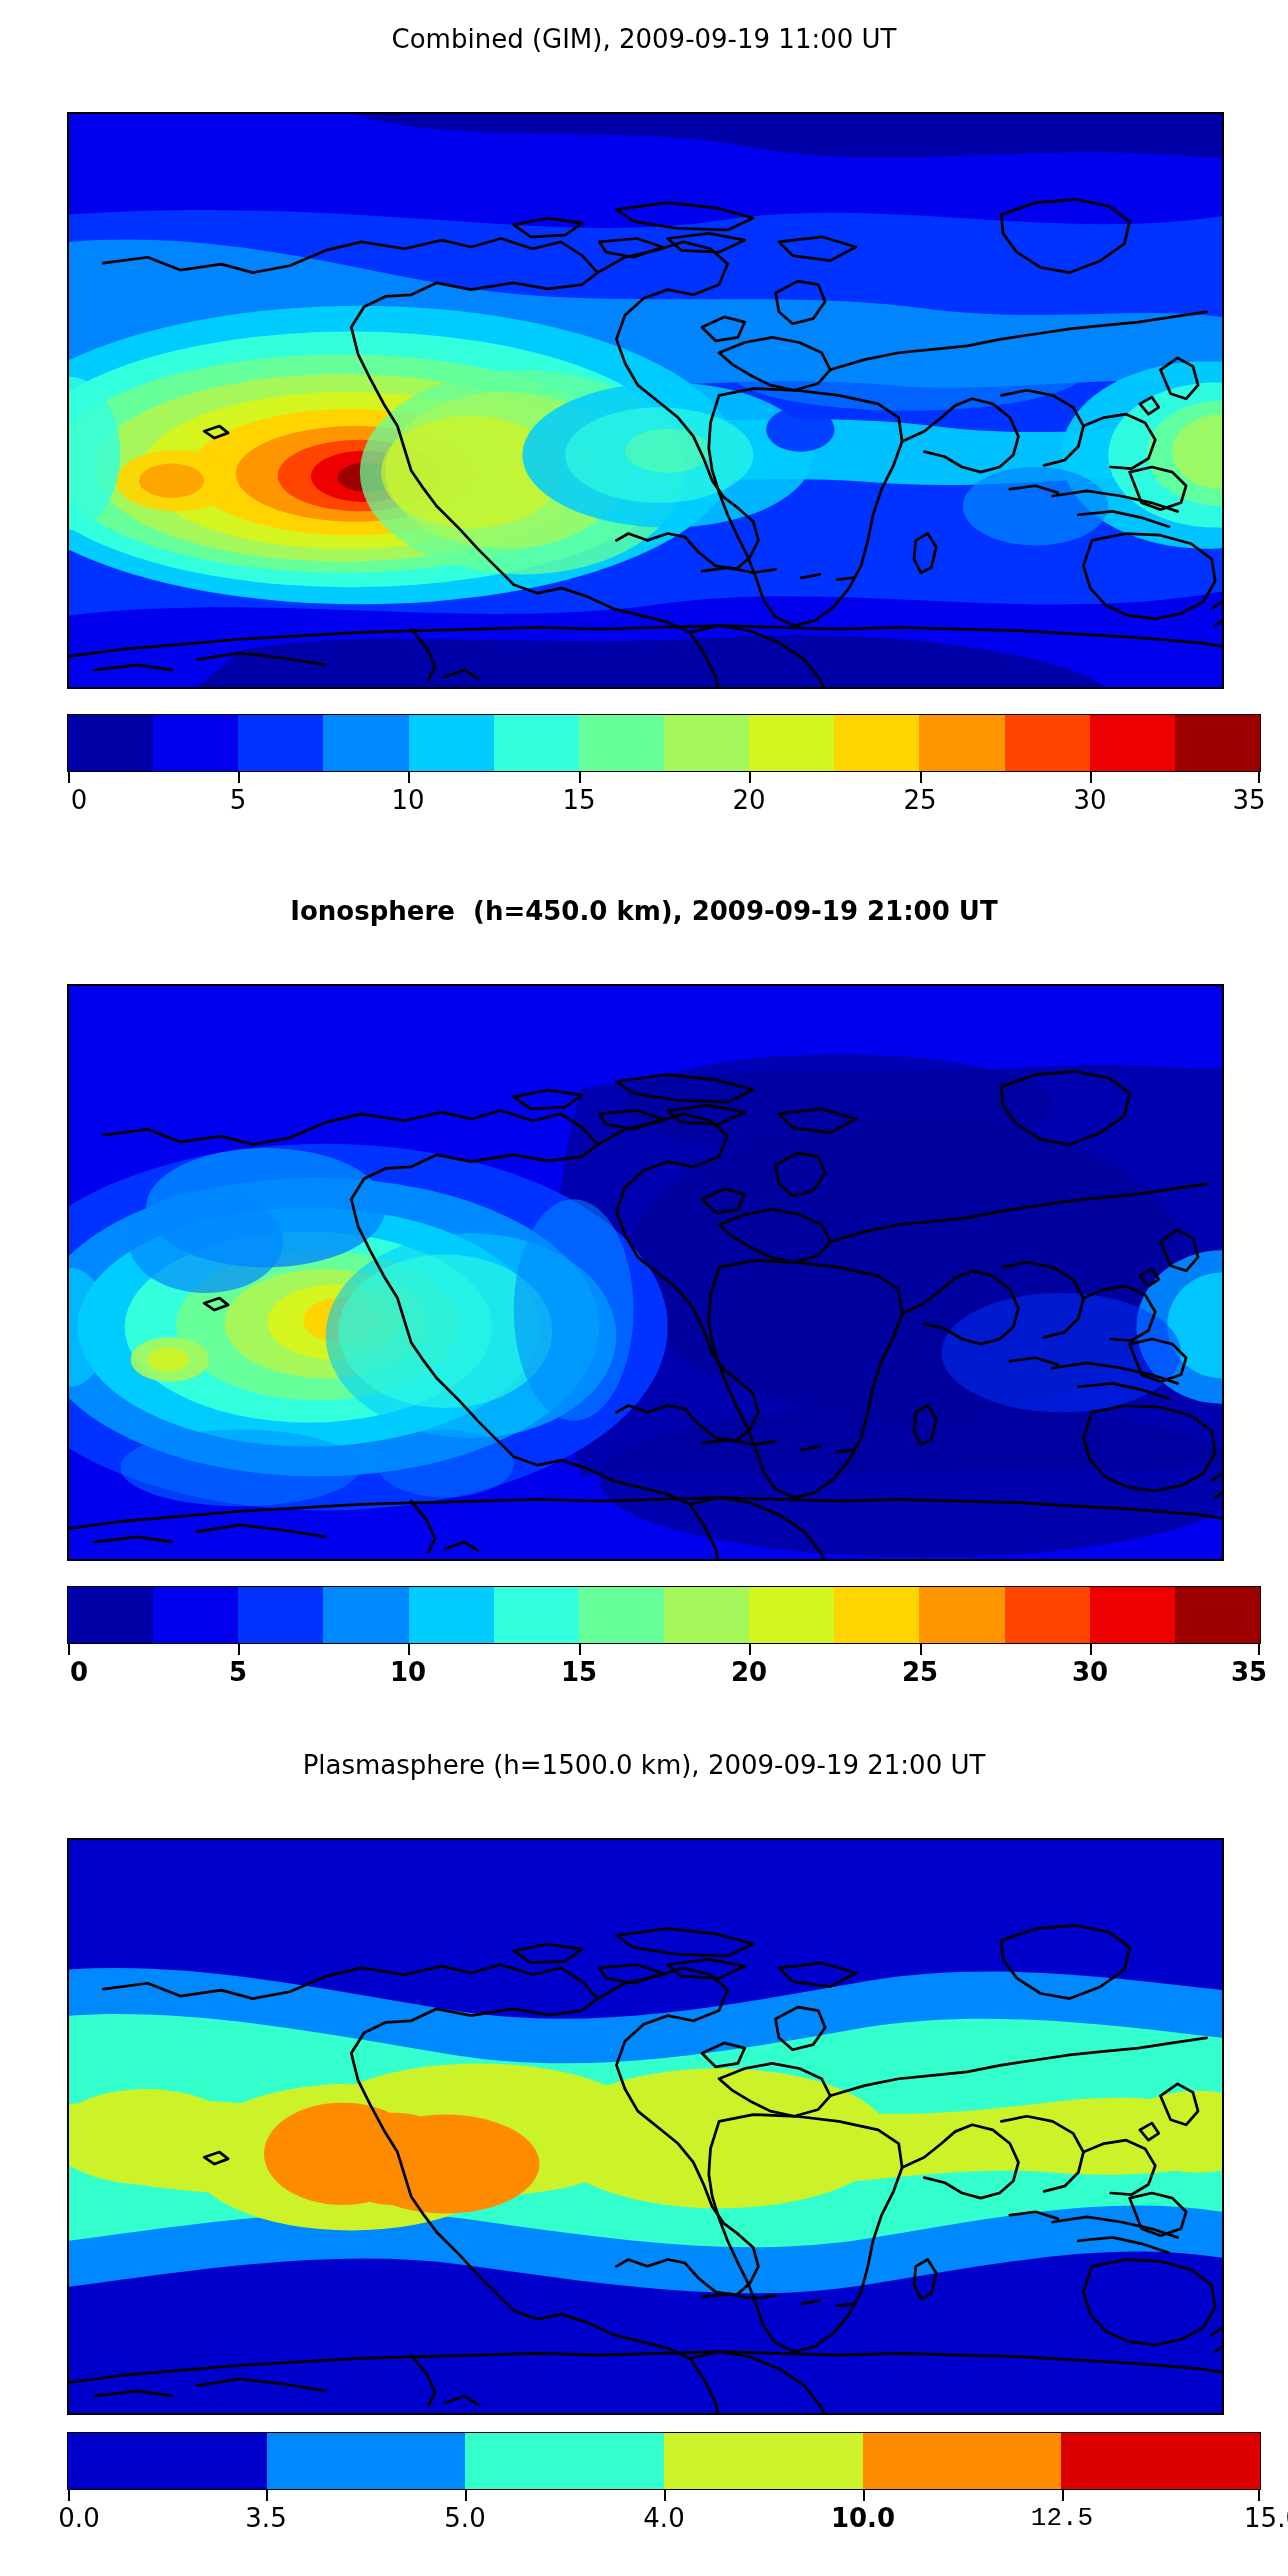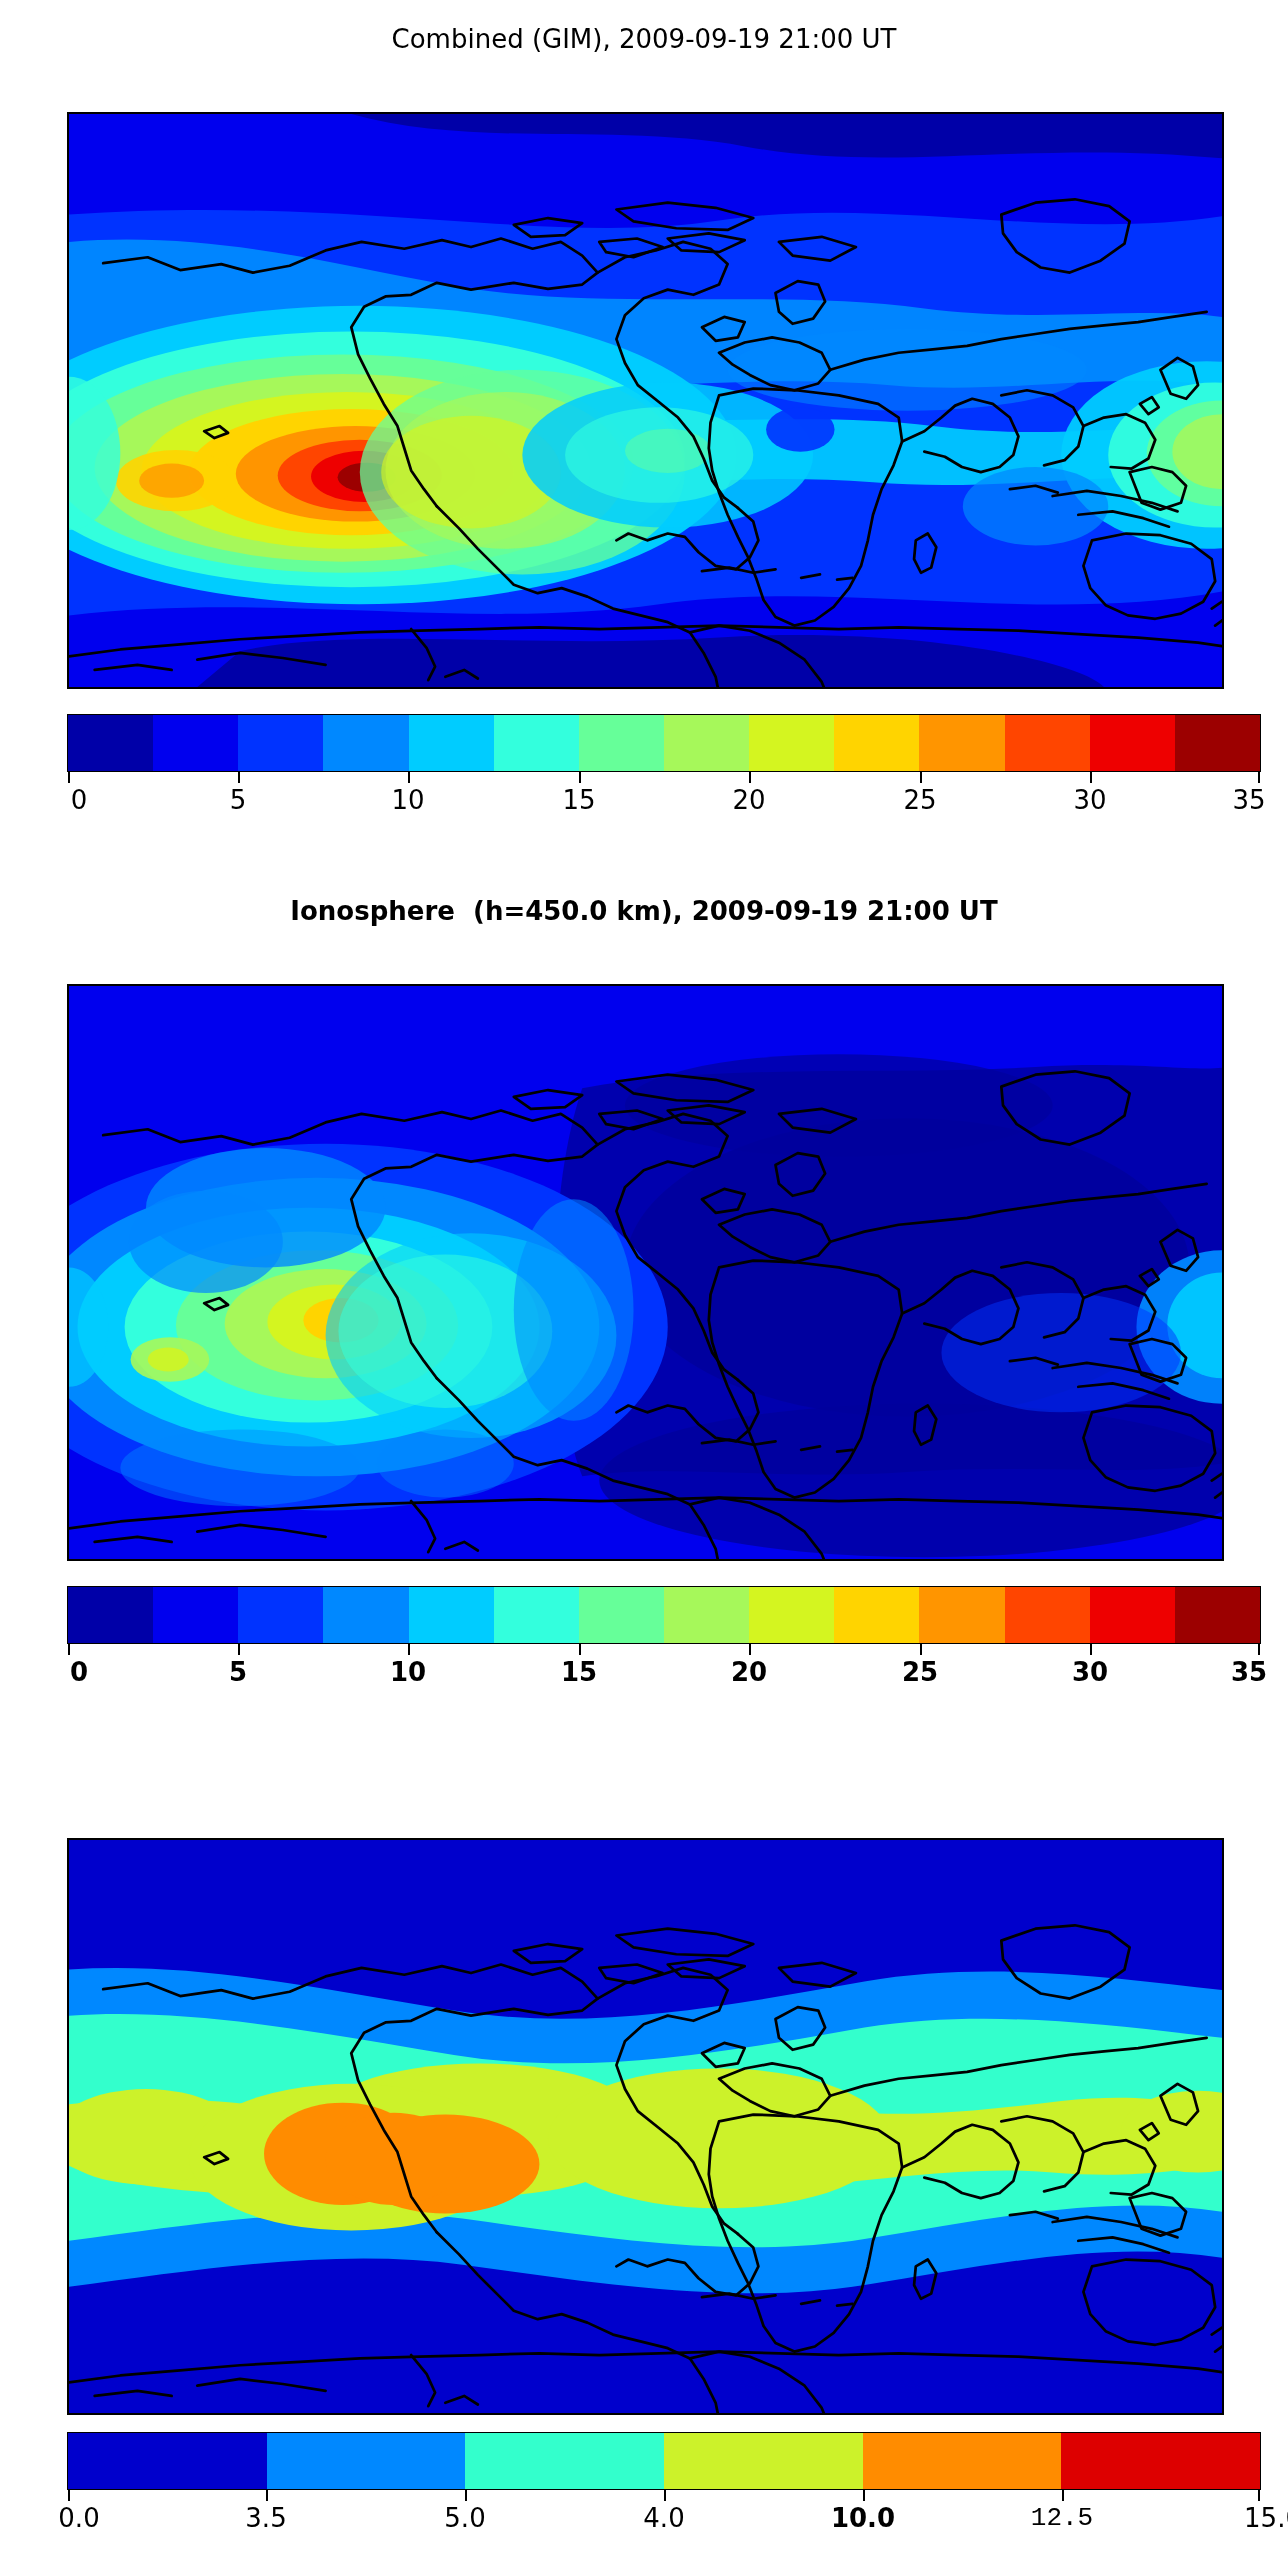--- a/index.html
+++ b/index.html
@@ -29,21 +29,21 @@
     transform:translateX(-50%);white-space:nowrap;
     font-family:"DejaVu Sans",sans-serif;
   }
 </style>
 </head>
 <body>
 
 <div class="figure">
 
   <div class="panel" style="top:0;height:859px;">
-    <div class="panel-title" style="top:24px;">Combined (GIM), 2009-09-19 21:00 UT</div>
+    <div class="panel-title" style="top:24px;">Combined (GIM), 2009-09-19 11:00 UT</div>
 
     <div class="map-frame" style="top:112px;">
       <svg class="map-svg" viewBox="0 0 1348 672" preserveAspectRatio="none">
         <defs>
           <clipPath id="clipA">
               <rect x="0" y="0" width="1348" height="672"></rect>
             </clipPath>
         </defs>
         <g clip-path="url(#clipA)">
 
@@ -370,20 +370,21 @@
           <div class="tlabel" style="left: 853px;">25</div>
           <div class="tick" style="left: 1023px;"></div>
           <div class="tlabel" style="left: 1023px;">30</div>
           <div class="tick" style="left: 1191px;"></div>
           <div class="tlabel" style="left: 1182px;">35</div>
         </div>
     </div>
   </div>
 
   <div class="panel" style="top:1726px;height:850px;">
+    <div class="panel-title" style="top:24px;">Plasmasphere (h=1500.0 km), 2009-09-19 21:00 UT</div>
 
     <div class="map-frame" style="top:112px;">
       <svg class="map-svg" viewBox="0 0 1348 672" preserveAspectRatio="none">
         <defs>
             <clipPath id="clipC">
               <rect x="0" y="0" width="1348" height="672"></rect>
             </clipPath>
           </defs>
         <g clip-path="url(#clipC)">
 

